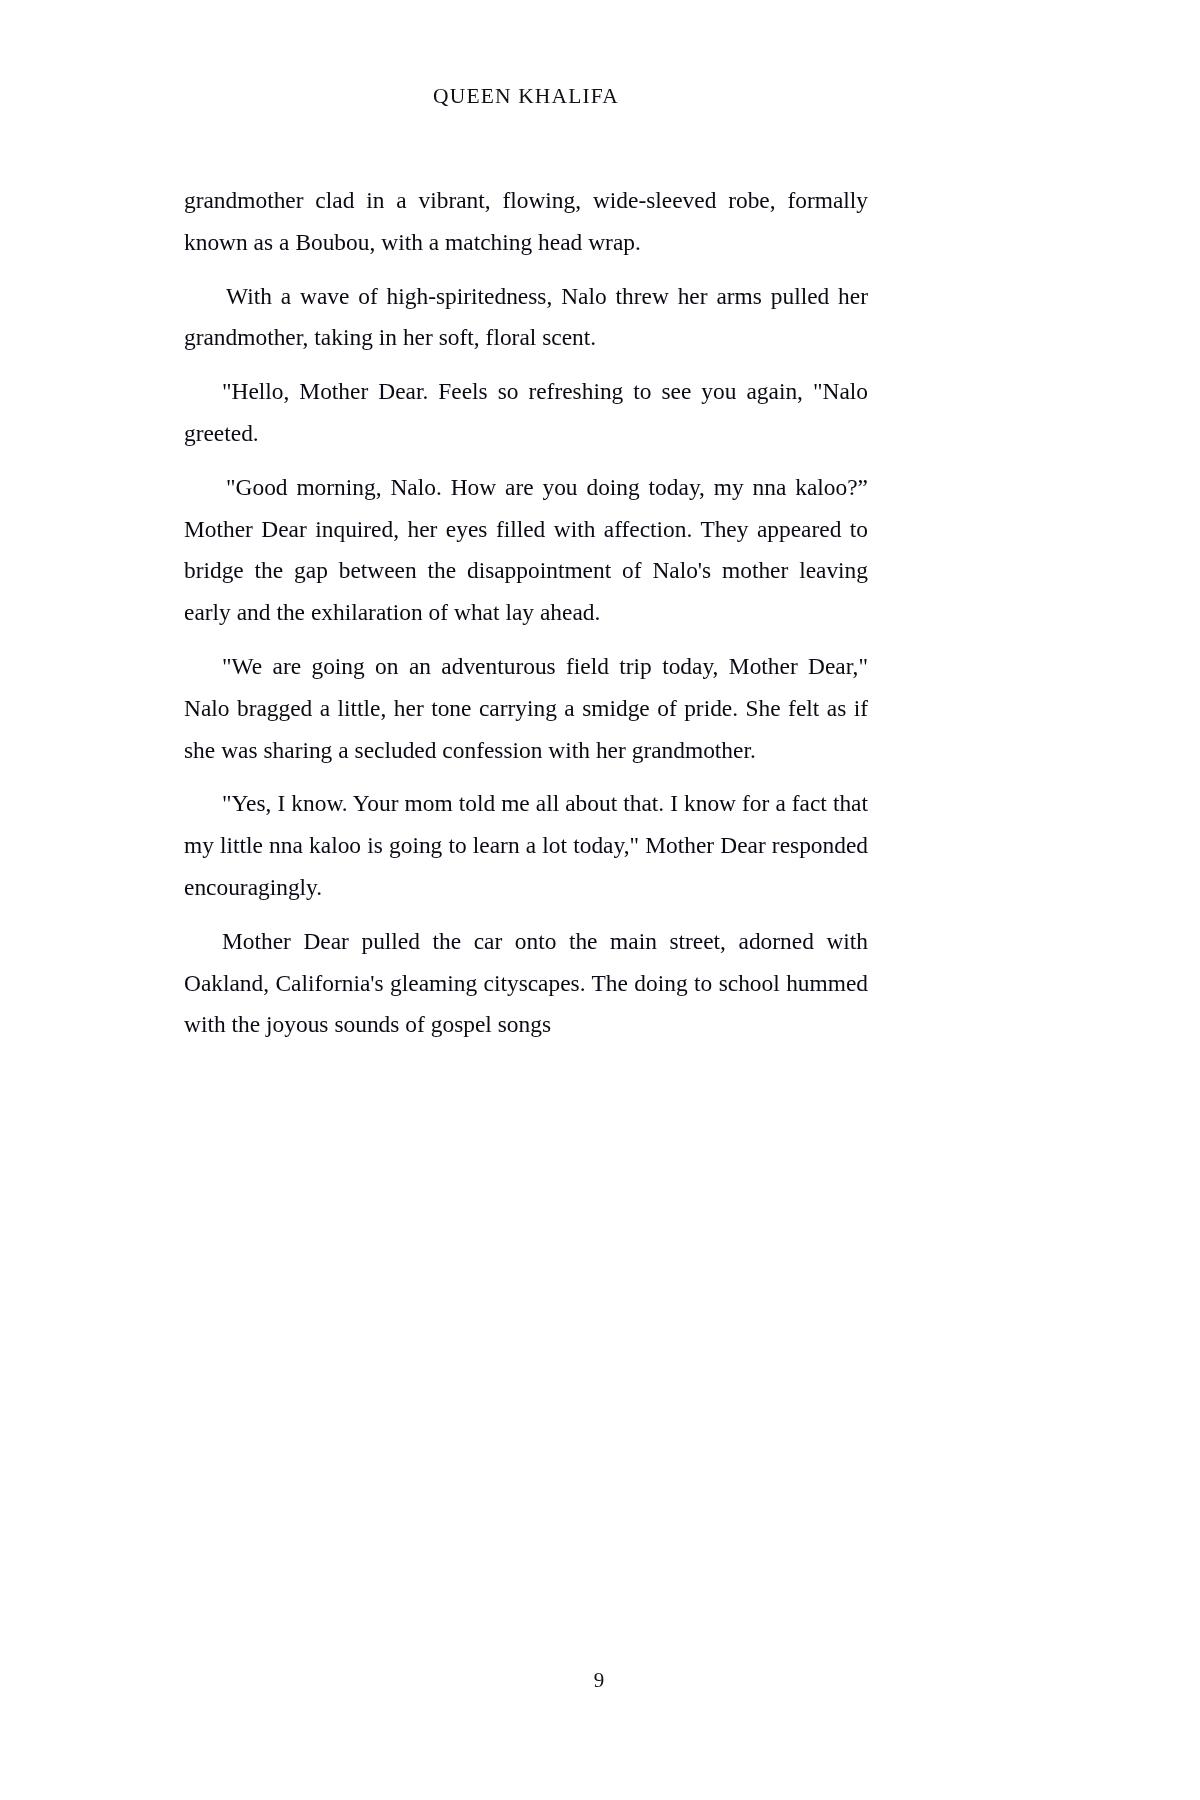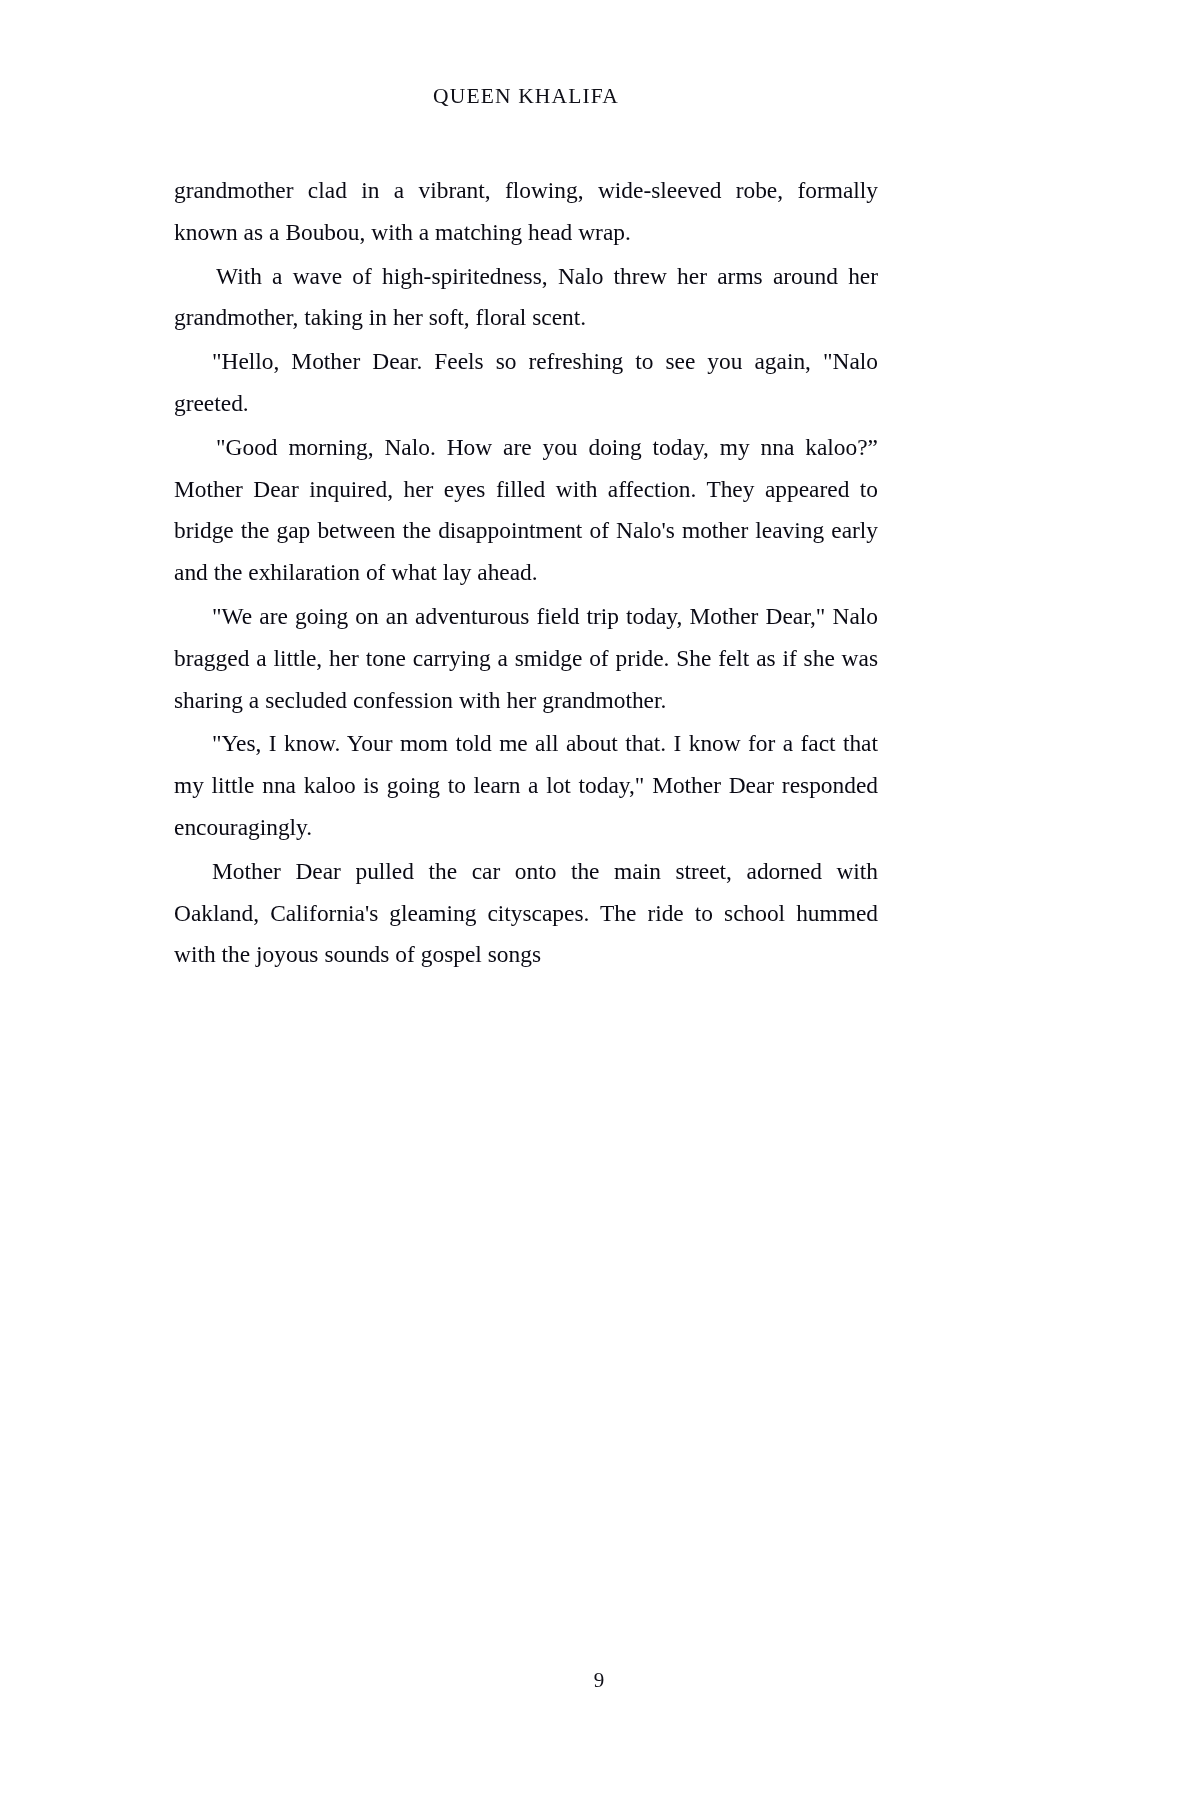--- a/index.html
+++ b/index.html
@@ -38,21 +38,21 @@
 
   
   .textblock {
     position: absolute;
     top: 168px;
     left: 172px;
     width: 708px;
   }
 
   .para {
-    margin: 2px;
+    margin: 12px;
     font-size: 23.4px;
     line-height: 41.8px;
     text-align: justify;
     text-justify: inter-word;
     text-indent: 38px;
     hyphens: none;
     -webkit-hyphens: none;
     word-spacing: 0.1px;
   }
 
@@ -81,29 +81,29 @@
 </head>
 <body>
 
 <div class="page">
 
   <div class="running-header">QUEEN KHALIFA</div>
 
   <div class="textblock">
     <p class="para no-indent">grandmother clad in a vibrant, flowing, wide-sleeved robe, formally known as a Boubou, with a matching head wrap.</p>
 
-    <p class="para wide-indent">With a wave of high-spiritedness, Nalo threw her arms around her grandmother, taking in her soft, floral scent.</p>
+    <p class="para wide-indent">With a wave of high-spiritedness, Nalo threw her arms pulled her grandmother, taking in her soft, floral scent.</p>
 
     <p class="para">"Hello, Mother Dear. Feels so refreshing to see you again, "Nalo greeted.</p>
 
 
     <p class="para wide-indent">"Good morning, Nalo. How are you doing today, my nna kaloo?” Mother Dear inquired, her eyes filled with affection. They appeared to bridge the gap between the disappointment of Nalo's mother leaving early and the exhilaration of what lay ahead.</p>
 
     <p class="para">"We are going on an adventurous field trip today, Mother Dear," Nalo bragged a little, her tone carrying a smidge of pride. She felt as if she was sharing a secluded confession with her grandmother.</p>
 
     <p class="para">"Yes, I know. Your mom told me all about that. I know for a fact that my little nna kaloo is going to learn a lot today," Mother Dear responded encouragingly.</p>
 
-    <p class="para">Mother Dear pulled the car onto the main street, adorned with Oakland, California's gleaming cityscapes. The ride to school hummed with the joyous sounds of gospel songs</p>
+    <p class="para">Mother Dear pulled the car onto the main street, adorned with Oakland, California's gleaming cityscapes. The doing to school hummed with the joyous sounds of gospel songs</p>
   </div>
 
   <div class="folio">9</div>
 
 </div>
 
 </body></html>

